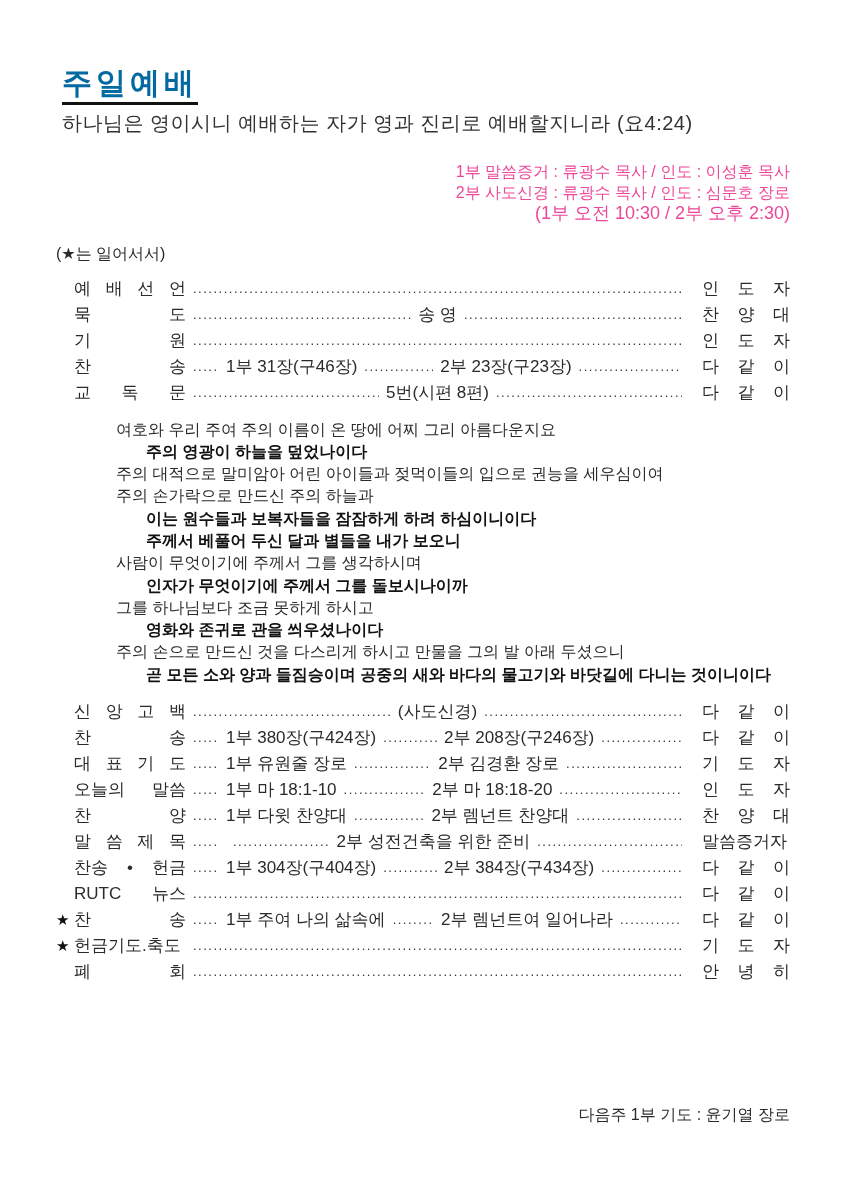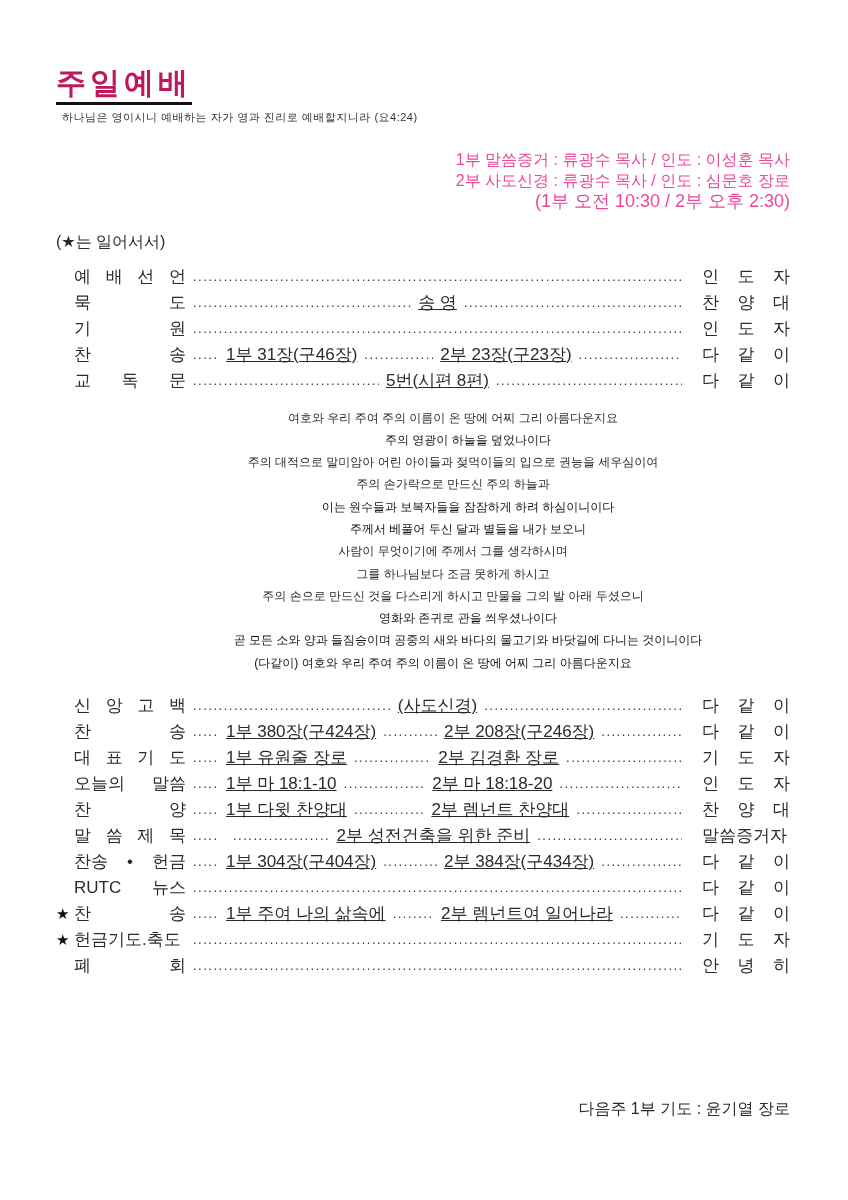--- a/index.html
+++ b/index.html
@@ -6,25 +6,25 @@
   html,body { background:#ffffff; }
   body { font-family:"Liberation Sans","DejaVu Sans",sans-serif; color:#222; }
   .page {
     position:relative; width:848px; height:1200px; margin:0 auto;
     background:#ffffff; overflow:hidden;
   }
   .content { padding:66px 58px 0 56px; }
 
   
   .title {
-    display:inline-block; font-size:30px; font-weight:bold; color:#be185d;
-    letter-spacing:4px; 
+    display:inline-block; font-size:30px; font-weight:bold; color:#0369a1;
+    letter-spacing:4px; margin-left:6px;
     border-bottom:3px solid #111; padding-bottom:1px; line-height:1.15;
   }
-  .subtitle { margin-left:6px; margin-top:5px; font-size:11px; color:#333; letter-spacing:0.5px; }
+  .subtitle { margin-left:6px; margin-top:5px; font-size:20px; color:#333; letter-spacing:0.5px; }
 
   
   .service-info { margin-top:24px; text-align:right; font-size:16px; line-height:21px; color:#ec4899; }
   .service-info .line3 { font-size:18px; }
 
   
   .stand-note { margin-top:20px; font-size:16px; color:#2a2a2a; }
 
   
   .order { margin-top:11px; font-size:17px; color:#2a2a2a; }
@@ -38,26 +38,26 @@
     flex:0 0 88px; display:inline-block; width:88px; margin-left:13px;
     text-align:justify; text-align-last:justify; white-space:nowrap;
   }
   .dots {
     flex:1 1 0; min-width:0; overflow:hidden; white-space:nowrap;
     font-size:13px; letter-spacing:1.5px; color:#333; margin:0 7px;
     align-self:baseline;
   }
   .dots.short { flex:0 0 26px; }
   .dots.wide { flex:1.5 1 0; }
-  .part { flex:0 0 auto; white-space:nowrap;text-decoration:underline; }
-
-  
-  .reading { margin-top:13px; margin-bottom:19px; font-size:12px; overflow:hidden;text-align:center; }
+  .part { flex:0 0 auto; white-space:nowrap; }
+
+  
+  .reading { margin-top:13px; margin-bottom:13px; font-size:16px; overflow:hidden; }
   .rd { line-height:22.3px; padding-left:60px; white-space:nowrap; color:#2a2a2a; }
-  .rd.bold { font-weight:normal; padding-left:90px; color:#111; }
+  .rd.bold { font-weight:bold; padding-left:90px; color:#111; }
   .rd.flush { padding-left:40px; }
 
   
   .footer { margin-top:62px; text-align:right; font-size:16px; line-height:27px; color:#2a2a2a; white-space:pre; }
 </style>
 </head>
 <body>
 
 <div class="page">
   <div class="content">
@@ -115,25 +115,25 @@
       </div>
 
     <div class="reading" id="reading">
         <div class="rd">여호와 우리 주여 주의 이름이 온 땅에 어찌 그리 아름다운지요</div>
         <div class="rd bold">주의 영광이 하늘을 덮었나이다</div>
         <div class="rd">주의 대적으로 말미암아 어린 아이들과 젖먹이들의 입으로 권능을 세우심이여</div>
         <div class="rd">주의 손가락으로 만드신 주의 하늘과</div>
         <div class="rd bold">이는 원수들과 보복자들을 잠잠하게 하려 하심이니이다</div>
         <div class="rd bold">주께서 베풀어 두신 달과 별들을 내가 보오니</div>
         <div class="rd">사람이 무엇이기에 주께서 그를 생각하시며</div>
+        <div class="rd bold">인자가 무엇이기에 주께서 그를 돌보시나이까</div>
         <div class="rd">그를 하나님보다 조금 못하게 하시고</div>
+        <div class="rd bold">영화와 존귀로 관을 씌우셨나이다</div>
         <div class="rd">주의 손으로 만드신 것을 다스리게 하시고 만물을 그의 발 아래 두셨으니</div>
-        <div class="rd bold">영화와 존귀로 관을 씌우셨나이다</div>
         <div class="rd bold">곧 모든 소와 양과 들짐승이며 공중의 새와 바다의 물고기와 바닷길에 다니는 것이니이다</div>
-        <div class="rd bold flush">(다같이) 여호와 우리 주여 주의 이름이 온 땅에 어찌 그리 아름다운지요</div>
       </div>
 
     <div class="order" id="order2">
         <div class="row">
           <span class="star"></span>
           <span class="lbl">신 앙 고 백</span>
           <span class="dots">............................................................................................................................................................................................................................................................................................................</span>
           <span class="part">(사도신경)</span>
           <span class="dots">............................................................................................................................................................................................................................................................................................................</span>
           <span class="rgt">다 같 이</span>

